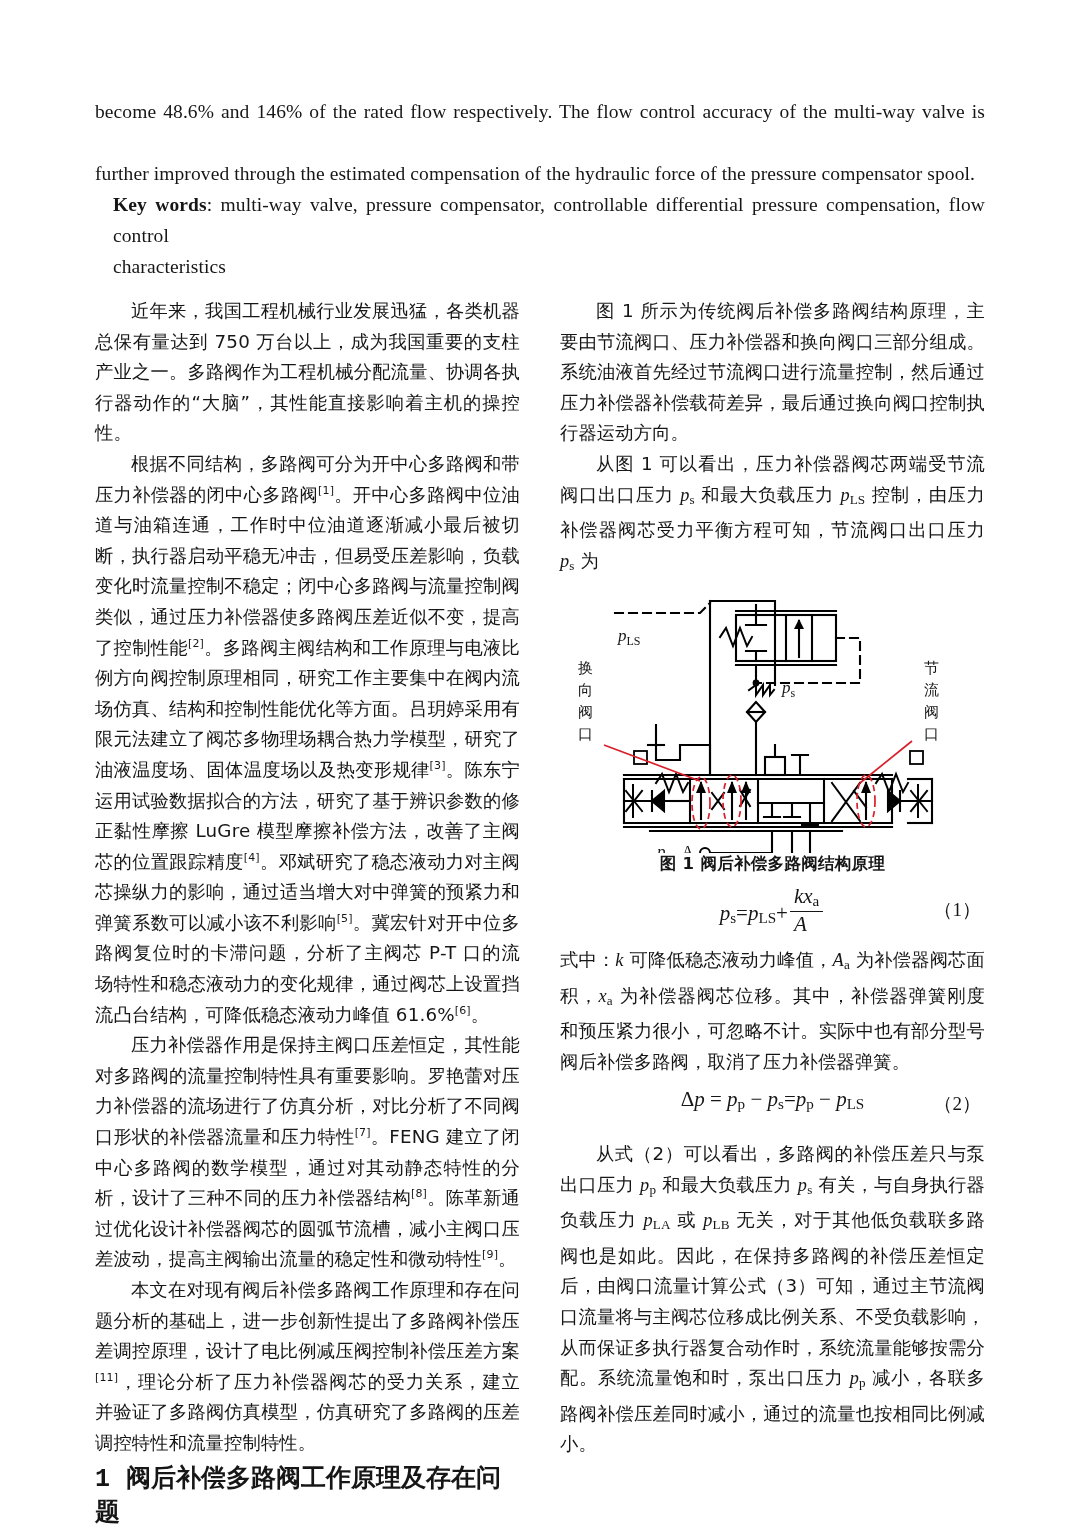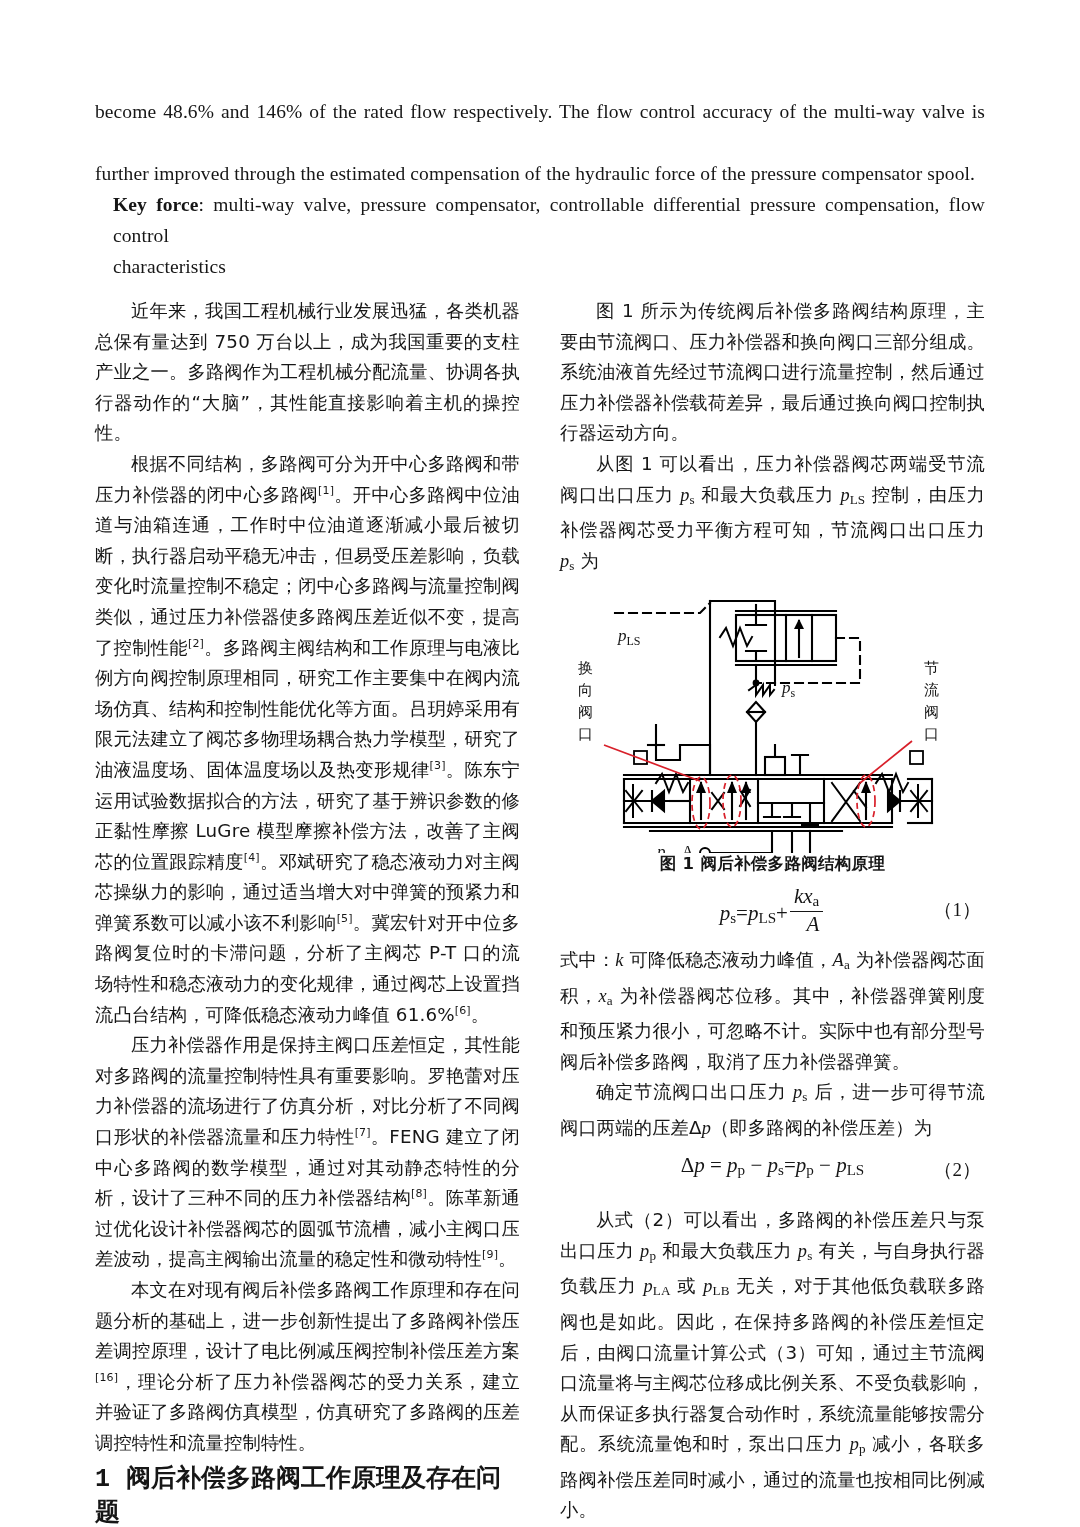--- a/index.html
+++ b/index.html
@@ -127,21 +127,21 @@
   .eq-num {
     position: absolute;
     right: 4px;
     top: 12px;
     font-size: 19px;
     font-style: normal;
   }
   .frac {
     display: inline-block;
     vertical-align: -0.52em;
-    text-align: right;
+    text-align: left;
     margin: 0 2px;
   }
   .frac .num2 {
     display: block;
     border-bottom: 1.4px solid #161616;
     padding: 0 4px 1px 4px;
     line-height: 1.1;
   }
   .frac .den2 {
     display: block;
@@ -151,36 +151,36 @@
   .norm { font-style: normal; }
 </style>
 </head>
 <body>
 
 <div class="page">
 
   <div class="header-block">
     <p class="abs-line just">become 48.6% and 146% of the rated flow respectively. The flow control accuracy of the multi-way valve is</p>
     <p class="abs-line">further improved through the estimated compensation of the hydraulic force of the pressure compensator spool.</p>
-    <p class="abs-line kw-indent"><span class="kw-label">Key force</span><span>: multi-way valve, pressure compensator, controllable differential pressure compensation, flow control</span></p>
+    <p class="abs-line kw-indent"><span class="kw-label">Key words</span><span>: multi-way valve, pressure compensator, controllable differential pressure compensation, flow control</span></p>
     <p class="abs-line kw-indent">characteristics</p>
   </div>
 
   <div class="columns">
 
     <div class="col">
 
 
       <p class="cn indent">近年来，我国工程机械行业发展迅猛，各类机器总保有量达到 750 万台以上，成为我国重要的支柱产业之一。多路阀作为工程机械分配流量、协调各执行器动作的“大脑”，其性能直接影响着主机的操控性。</p>
 
       <p class="cn indent"><span>根据不同结构，多路阀可分为开中心多路阀和带压力补偿器的闭中心多路阀</span><sup class="ref">[1]</sup><span>。开中心多路阀中位油道与油箱连通，工作时中位油道逐渐减小最后被切断，执行器启动平稳无冲击，但易受压差影响，负载变化时流量控制不稳定；闭中心多路阀与流量控制阀类似，通过压力补偿器使多路阀压差近似不变，提高了控制性能</span><sup class="ref">[2]</sup><span>。多路阀主阀结构和工作原理与电液比例方向阀控制原理相同，研究工作主要集中在阀内流场仿真、结构和控制性能优化等方面。吕玥婷采用有限元法建立了阀芯多物理场耦合热力学模型，研究了油液温度场、固体温度场以及热变形规律</span><sup class="ref">[3]</sup><span>。陈东宁运用试验数据拟合的方法，研究了基于辨识参数的修正黏性摩擦 LuGre 模型摩擦补偿方法，改善了主阀芯的位置跟踪精度</span><sup class="ref">[4]</sup><span>。邓斌研究了稳态液动力对主阀芯操纵力的影响，通过适当增大对中弹簧的预紧力和弹簧系数可以减小该不利影响</span><sup class="ref">[5]</sup><span>。冀宏针对开中位多路阀复位时的卡滞问题，分析了主阀芯 P-T 口的流场特性和稳态液动力的变化规律，通过阀芯上设置挡流凸台结构，可降低稳态液动力峰值 61.6%</span><sup class="ref">[6]</sup><span>。</span></p>
 
       <p class="cn indent"><span>压力补偿器作用是保持主阀口压差恒定，其性能对多路阀的流量控制特性具有重要影响。罗艳蕾对压力补偿器的流场进行了仿真分析，对比分析了不同阀口形状的补偿器流量和压力特性</span><sup class="ref">[7]</sup><span>。FENG 建立了闭中心多路阀的数学模型，通过对其动静态特性的分析，设计了三种不同的压力补偿器结构</span><sup class="ref">[8]</sup><span>。陈革新通过优化设计补偿器阀芯的圆弧节流槽，减小主阀口压差波动，提高主阀输出流量的稳定性和微动特性</span><sup class="ref">[9]</sup><span>。</span></p>
 
-      <p class="cn indent"><span>本文在对现有阀后补偿多路阀工作原理和存在问题分析的基础上，进一步创新性提出了多路阀补偿压差调控原理，设计了电比例减压阀控制补偿压差方案</span><sup class="ref">[16]</sup><span>，理论分析了压力补偿器阀芯的受力关系，建立并验证了多路阀仿真模型，仿真研究了多路阀的压差调控特性和流量控制特性。</span></p>
+      <p class="cn indent"><span>本文在对现有阀后补偿多路阀工作原理和存在问题分析的基础上，进一步创新性提出了多路阀补偿压差调控原理，设计了电比例减压阀控制补偿压差方案</span><sup class="ref">[11]</sup><span>，理论分析了压力补偿器阀芯的受力关系，建立并验证了多路阀仿真模型，仿真研究了多路阀的压差调控特性和流量控制特性。</span></p>
 
       <p class="sec-h"><span class="num">1</span><span>阀后补偿多路阀工作原理及存在问题</span></p>
     </div>
 
     <div class="col">
 
       <p class="cn indent">图 1 所示为传统阀后补偿多路阀结构原理，主要由节流阀口、压力补偿器和换向阀口三部分组成。系统油液首先经过节流阀口进行流量控制，然后通过压力补偿器补偿载荷差异，最后通过换向阀口控制执行器运动方向。</p>
 
       <p class="cn indent"><span>从图 1 可以看出，压力补偿器阀芯两端受节流阀口出口压力 </span><i class="v">p<span class="sub">s</span></i><span> 和最大负载压力 </span><i class="v">p<span class="sub">LS</span></i><span> 控制，由压力补偿器阀芯受力平衡方程可知，节流阀口出口压力 </span><i class="v">p<span class="sub">s</span></i><span> 为</span></p>
 
@@ -320,21 +320,20 @@
 
       <div class="eq">
         <div class="eq-body">
           <span><i class="v">p<span class="sub norm">s</span></i></span><span class="norm">=</span><span><i class="v">p<span class="sub norm">LS</span></i></span><span class="norm">+</span><span class="frac"><span class="num2"><i class="v">k</i><i class="v">x<span class="sub norm">a</span></i></span><span class="den2"><i class="v">A</i></span></span>
         </div>
         <div class="eq-num">（1）</div>
       </div>
 
       <p class="cn"><span>式中：</span><i class="v">k</i><span> 可降低稳态液动力峰值，</span><i class="v">A<span class="sub">a</span></i><span> 为补偿器阀芯面积，</span><i class="v">x<span class="sub">a</span></i><span> 为补偿器阀芯位移。其中，补偿器弹簧刚度和预压紧力很小，可忽略不计。实际中也有部分型号阀后补偿多路阀，取消了压力补偿器弹簧。</span></p>
 
-      <p class="cn indent"><span>确定节流阀口出口压力 </span><i class="v">p<span class="sub">s</span></i><span> 后，进一步可得节流阀口两端的压差Δ</span><i class="v">p</i><span>（即多路阀的补偿压差）为</span></p>
 
       <div class="eq" style="height:44px;margin-top:10px;">
         <div class="eq-body">
           <span class="norm">Δ</span><i class="v">p</i> <span class="norm">=</span> <i class="v">p<span class="sub norm">p</span></i> <span class="norm">−</span> <i class="v">p<span class="sub norm">s</span></i><span class="norm">=</span><i class="v">p<span class="sub norm">p</span></i> <span class="norm">−</span> <i class="v">p<span class="sub norm">LS</span></i>
         </div>
         <div class="eq-num" style="top:4px;">（2）</div>
       </div>
 
       <p class="cn indent"><span>从式（2）可以看出，多路阀的补偿压差只与泵出口压力 </span><i class="v">p<span class="sub">p</span></i><span> 和最大负载压力 </span><i class="v">p<span class="sub">s</span></i><span> 有关，与自身执行器负载压力 </span><i class="v">p<span class="sub">LA</span></i><span> 或 </span><i class="v">p<span class="sub">LB</span></i><span> 无关，对于其他低负载联多路阀也是如此。因此，在保持多路阀的补偿压差恒定后，由阀口流量计算公式（3）可知，通过主节流阀口流量将与主阀芯位移成比例关系、不受负载影响，从而保证多执行器复合动作时，系统流量能够按需分配。系统流量饱和时，泵出口压力 </span><i class="v">p<span class="sub">p</span></i><span> 减小，各联多路阀补偿压差同时减小，通过的流量也按相同比例减小。</span></p>
 

